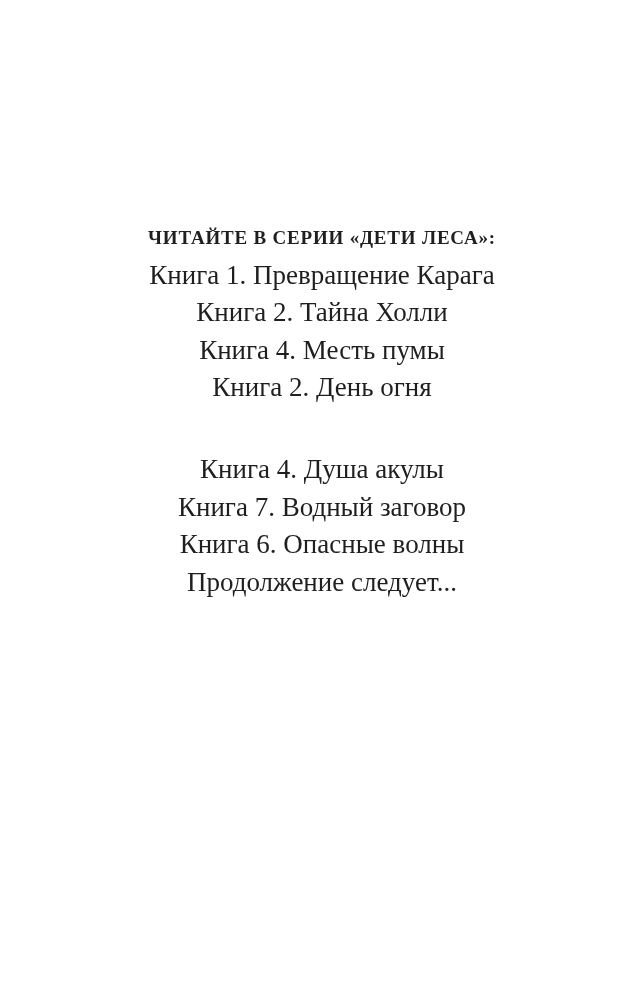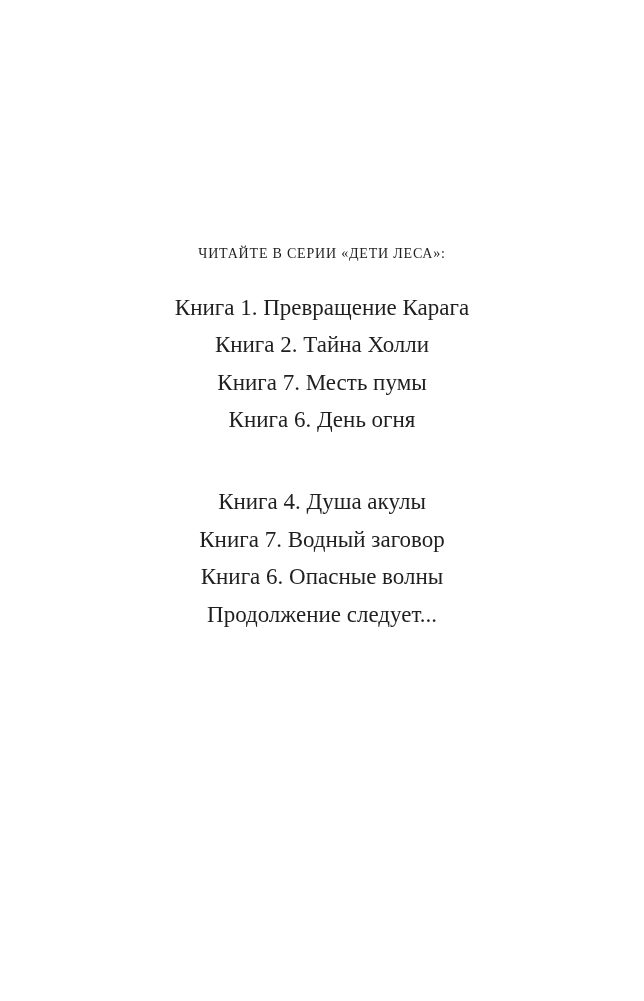--- a/index.html
+++ b/index.html
@@ -16,50 +16,50 @@
   }
   .page {
     position: relative;
     width: 644px;
     height: 1001px;
     box-sizing: border-box;
     padding-top: 219px;
     text-align: center;
   }
   .series-heading {
-    margin: 16px;
-    font-size: 14px;
+    margin: 0;
+    font-size: 19px;
     line-height: 37.6px;
-    font-weight: normal;
+    font-weight: bold;
     letter-spacing: 0.8px;
     white-space: nowrap;
   }
   .book-line {
     margin: 0;
-    font-size: 23px;
+    font-size: 27px;
     line-height: 37.6px;
     white-space: nowrap;
   }
   .section-sea {
     margin-top: 44px;
   }
   .continuation {
   }
 </style>
 </head>
 <body>
 
 <div class="page">
 
   <section>
     <h2 class="series-heading">ЧИТАЙТЕ В СЕРИИ «ДЕТИ ЛЕСА»:</h2>
     <p class="book-line">Книга 1. Превращение Карага</p>
     <p class="book-line">Книга 2. Тайна Холли</p>
-    <p class="book-line">Книга 7. Месть пумы</p>
-    <p class="book-line">Книга 6. День огня</p>
+    <p class="book-line">Книга 4. Месть пумы</p>
+    <p class="book-line">Книга 2. День огня</p>
   </section>
 
   <section class="section-sea">
     <p class="book-line">Книга 4. Душа акулы</p>
     <p class="book-line">Книга 7. Водный заговор</p>
     <p class="book-line">Книга 6. Опасные волны</p>
     <p class="book-line continuation">Продолжение следует...</p>
   </section>
 
 </div>

